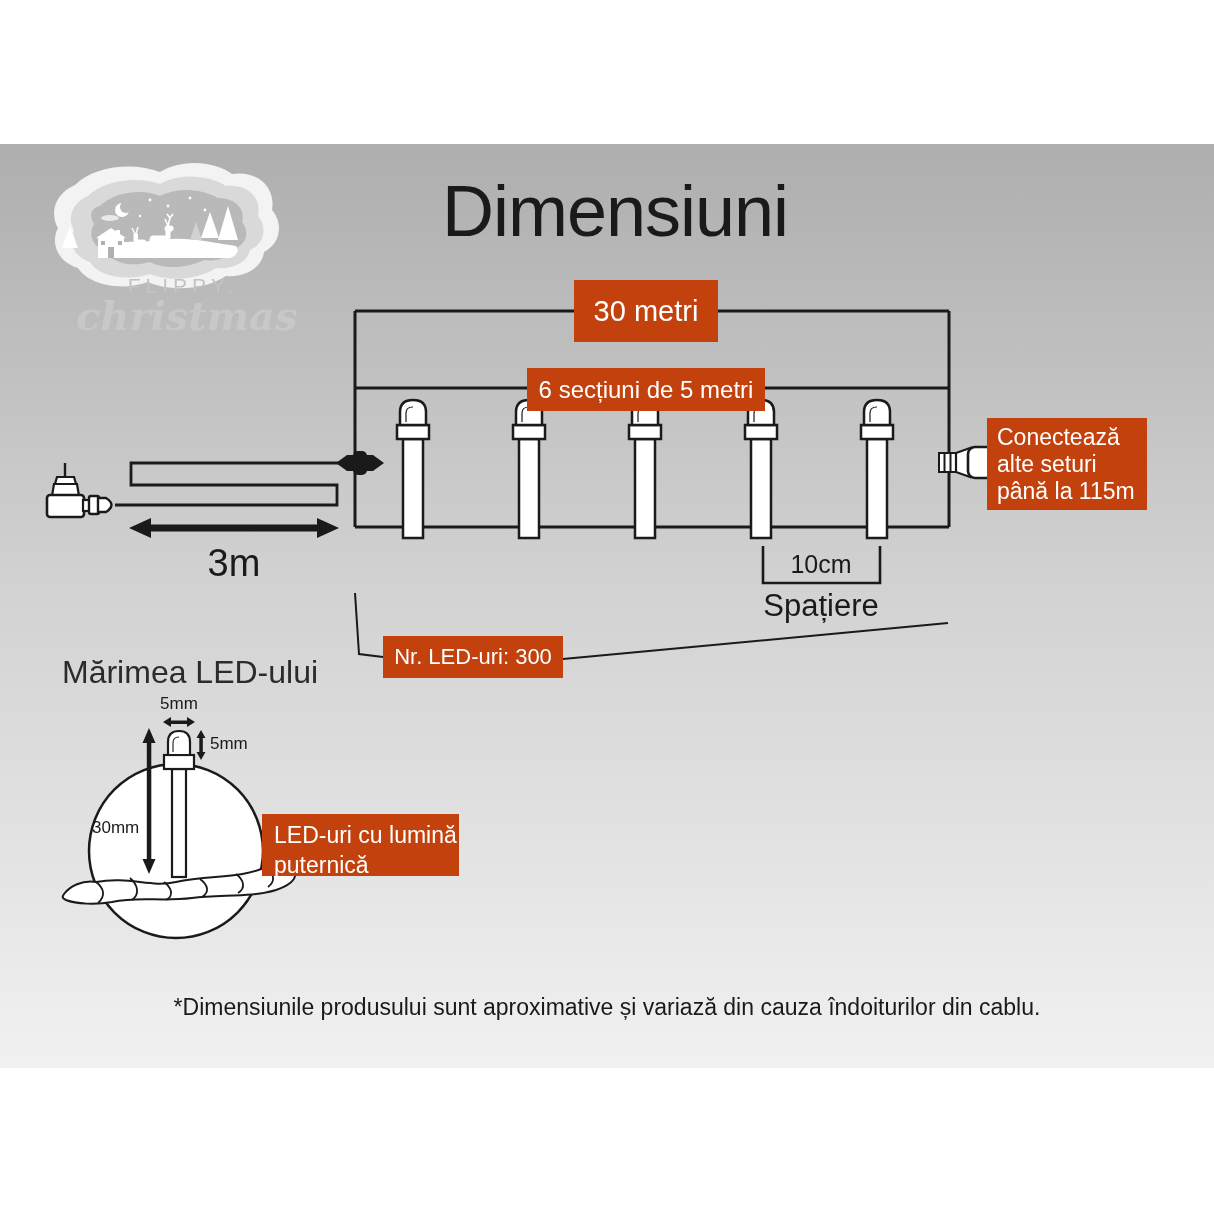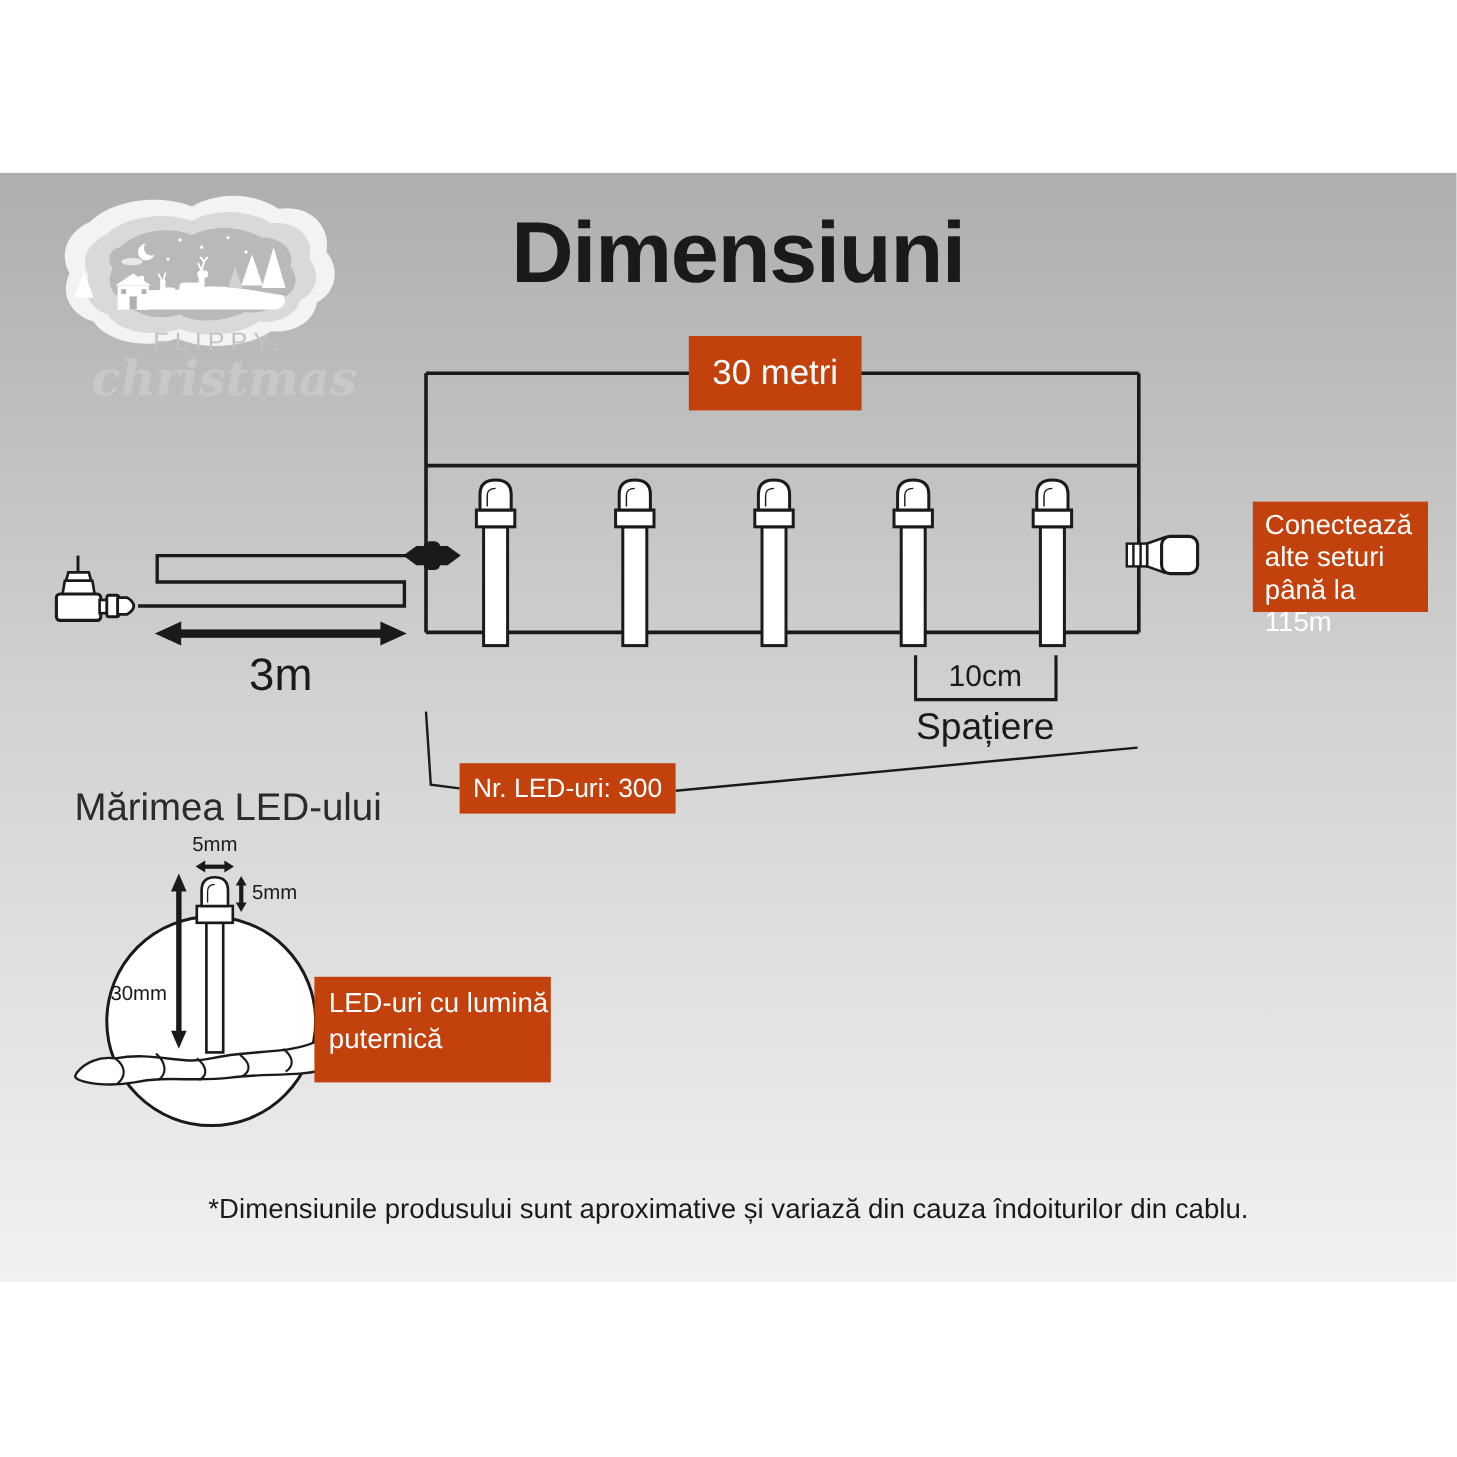--- a/index.html
+++ b/index.html
@@ -2,29 +2,29 @@
 <html><head>
 <meta charset="utf-8">
 <style>
   html,body{margin:0;padding:0;background:#fff;}
   .stage{position:relative;width:1214px;height:1214px;background:#ffffff;overflow:hidden;
          font-family:"Liberation Sans",sans-serif;color:#1a1a1a;}
   .gray-band{position:absolute;left:0;top:144px;width:1214px;height:924px;
              background:linear-gradient(180deg,#aeaeae 0%,#d2d2d2 48%,#f1f1f1 100%);}
   svg.art{position:absolute;left:0;top:0;z-index:2;}
   .txt{position:absolute;z-index:3;}
-  .page-title{left:372px;top:170px;width:486px;height:84px;font-size:72px;font-weight:700;
+  .page-title{left:372px;top:170px;width:486px;height:84px;font-size:72px;font-weight:400;
               letter-spacing:-1px;text-align:center;color:#1a1a1a;}
   .blackbox{position:absolute;z-index:3;background:#c2410c;color:#ffffff;box-sizing:border-box;}
   .bb-30m{left:574px;top:280px;width:144px;height:62px;line-height:62px;text-align:center;font-size:29px;}
   .bb-sections{left:527px;top:368px;width:238px;height:43px;line-height:43px;text-align:center;font-size:24px;}
-  .bb-connect{left:1044px;top:418px;width:146px;height:92px;padding:6px 0 0 10px;font-size:23px;line-height:27px;}
+  .bb-connect{left:987px;top:418px;width:160px;height:92px;padding:6px 0 0 10px;font-size:23px;line-height:27px;}
   .bb-connect span{display:block;}
   .bb-nrled{left:383px;top:636px;width:180px;height:42px;line-height:42px;text-align:center;font-size:22px;}
-  .bb-callout{left:262px;top:814px;width:197px;height:88px;padding:6px 0 0 12px;font-size:23px;line-height:30px;}
+  .bb-callout{left:262px;top:814px;width:197px;height:62px;padding:6px 0 0 12px;font-size:23px;line-height:30px;}
   .bb-callout span{display:block;}
   .lbl-3m{left:174px;top:542px;width:120px;text-align:center;font-size:38px;}
   .lbl-10cm{left:761px;top:550px;width:120px;text-align:center;font-size:25px;}
   .lbl-spatiere{left:721px;top:588px;width:200px;text-align:center;font-size:31px;}
   .lbl-marimea{left:62px;top:654px;width:300px;font-size:32px;color:#2b2b2b;}
   .lbl-5mm-top{left:149px;top:694px;width:60px;text-align:center;font-size:17px;}
   .lbl-5mm-right{left:210px;top:734px;width:60px;font-size:17px;}
   .lbl-30mm{left:92px;top:806px;width:50px;font-size:17px;margin-top:12px;}
   .footnote{left:0;top:994px;width:1214px;text-align:center;font-size:23px;color:#1a1a1a;}
   .logo-flippy{left:108px;top:274px;width:150px;text-align:center;font-size:21px;letter-spacing:5px;
@@ -216,20 +216,21 @@
       <polygon points="149,874 142.5,859 155.5,859"></polygon>
     </g>
   </svg>
 
   <div class="txt page-title">Dimensiuni</div>
 
   <div class="txt logo-flippy">FLIPPY.</div>
   <div class="txt logo-christmas">christmas</div>
 
   <div class="blackbox bb-30m">30 metri</div>
+  <div class="blackbox bb-sections">6 secțiuni de 5 metri</div>
 
   <div class="blackbox bb-connect">
     <span>Conectează</span>
     <span>alte seturi</span>
     <span>până la 115m</span>
   </div>
 
   <div class="txt lbl-3m">3m</div>
   <div class="txt lbl-10cm">10cm</div>
   <div class="txt lbl-spatiere">Spațiere</div>

